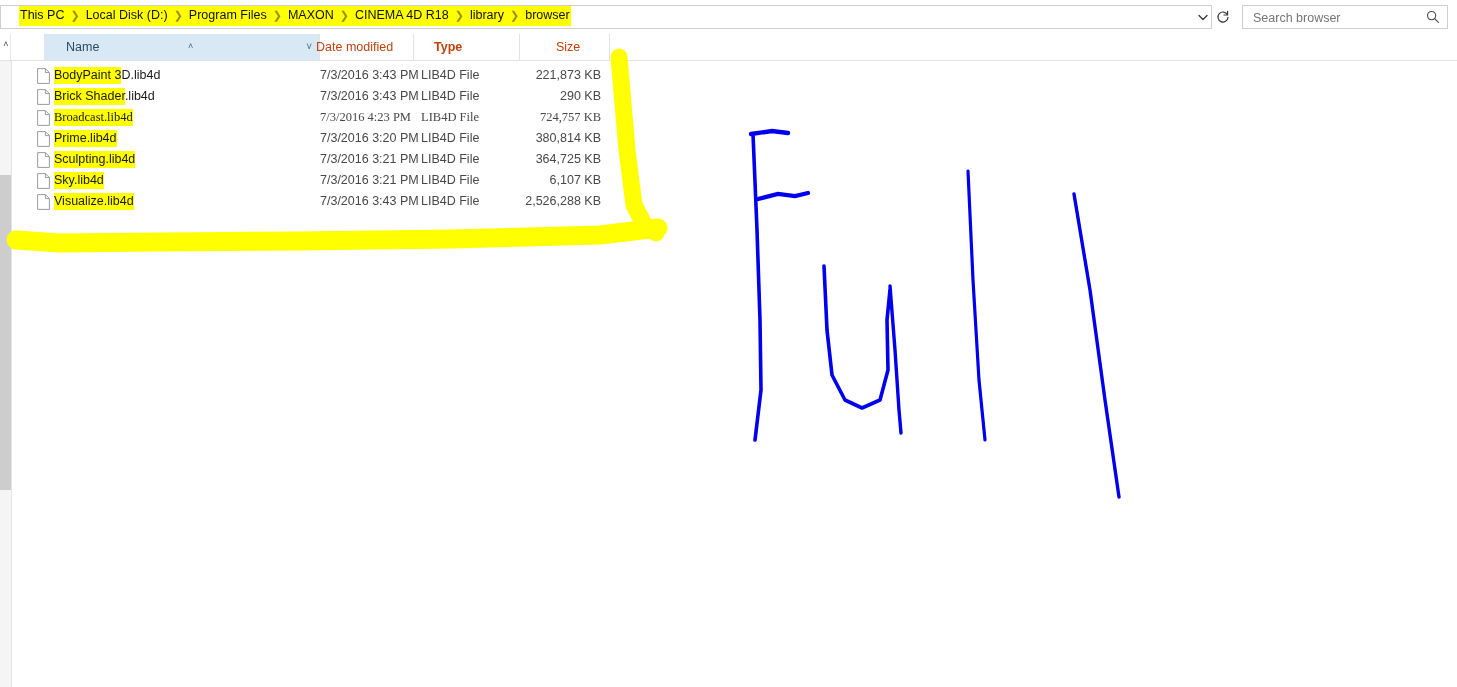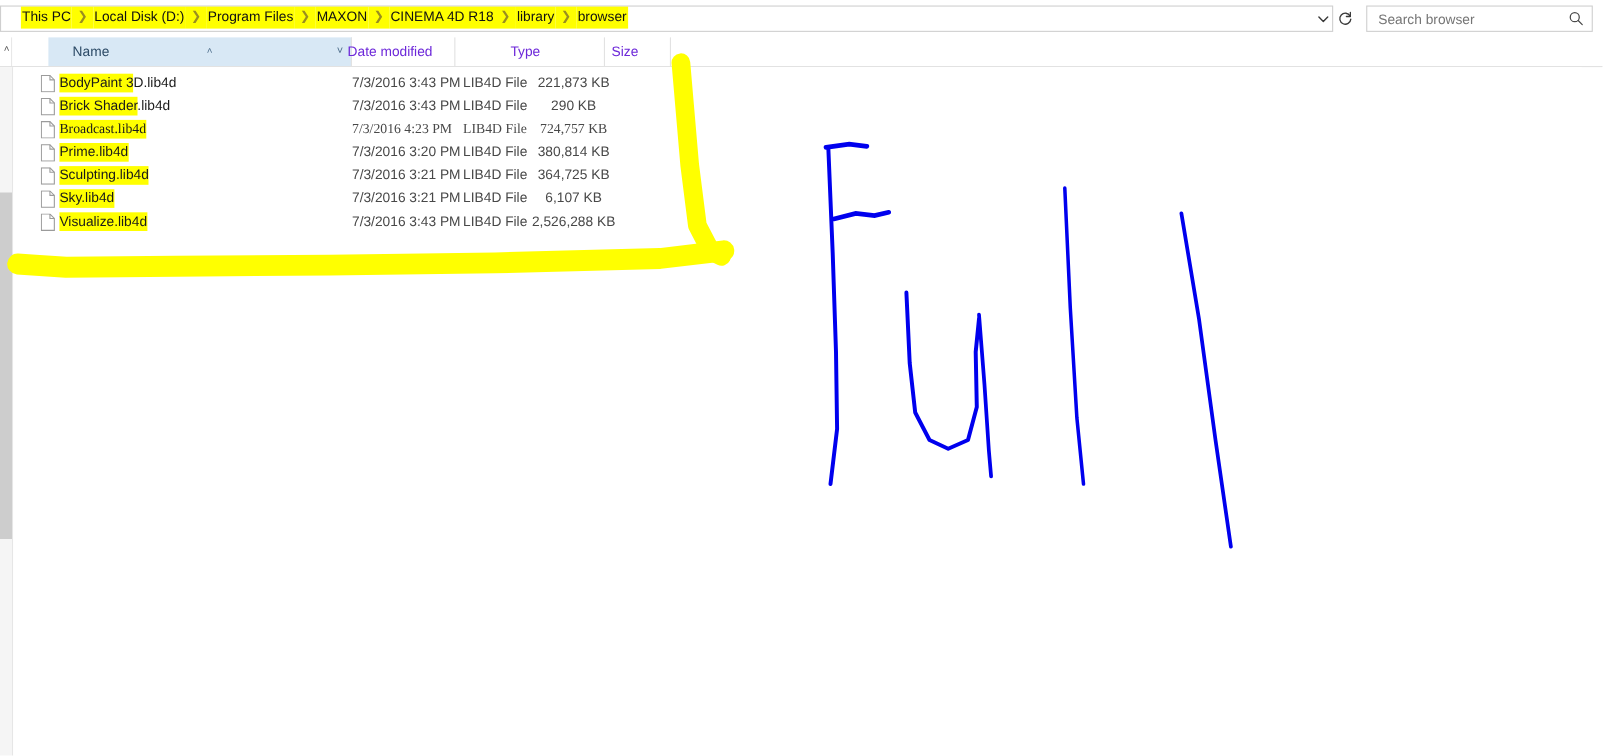--- a/index.html
+++ b/index.html
@@ -123,21 +123,21 @@
     width: 10px;
     font-size: 9px;
     color: #4a4a4a;
     text-align: center;
   }
   .col-head {
     position: absolute;
     top: 0;
     height: 26px;
     font-size: 12.5px;
-    color: #6d28d9;
+    color: #c2410c;
     line-height: 26px;
     box-sizing: border-box;
     border-right: 1px solid #e2e2e2;
     padding-left: 28px;
   }
   #col-name {
     left: 12px;
     width: 276px;
     background: #d8e8f5;
     color: #2c4a66;
@@ -150,21 +150,21 @@
     font-size: 9px;
     color: #4a6a88;
   }
   #col-name .drop-caret {
     position: absolute;
     right: 7px; top: 0px;
     font-size: 10px;
     color: #4a6a88;
   }
   #col-date { left: 288px; width: 126px; }
-  #col-type { left: 436px; width: 114px; }
+  #col-type { left: 406px; width: 114px; font-weight: bold; }
   #col-size { left: 528px; width: 82px; border-right: 1px solid #e2e2e2; }
 
   
   #left-scrollbar {
     position: absolute;
     left: 0; top: 61px;
     width: 11px; height: 626px;
     background: #f5f5f5;
   }
   #scroll-thumb {
@@ -226,21 +226,21 @@
     height: 21px;
     line-height: 21px;
     font-size: 12.5px;
     color: #484848;
     white-space: nowrap;
   }
   .fi-size {
     position: absolute;
     left: 430px; top: 0;
     width: 159px;
-    text-align: center;
+    text-align: right;
     height: 21px;
     line-height: 21px;
     font-size: 12.5px;
     color: #484848;
     white-space: nowrap;
   }
 
   
   #annotation-layer {
     position: absolute;

